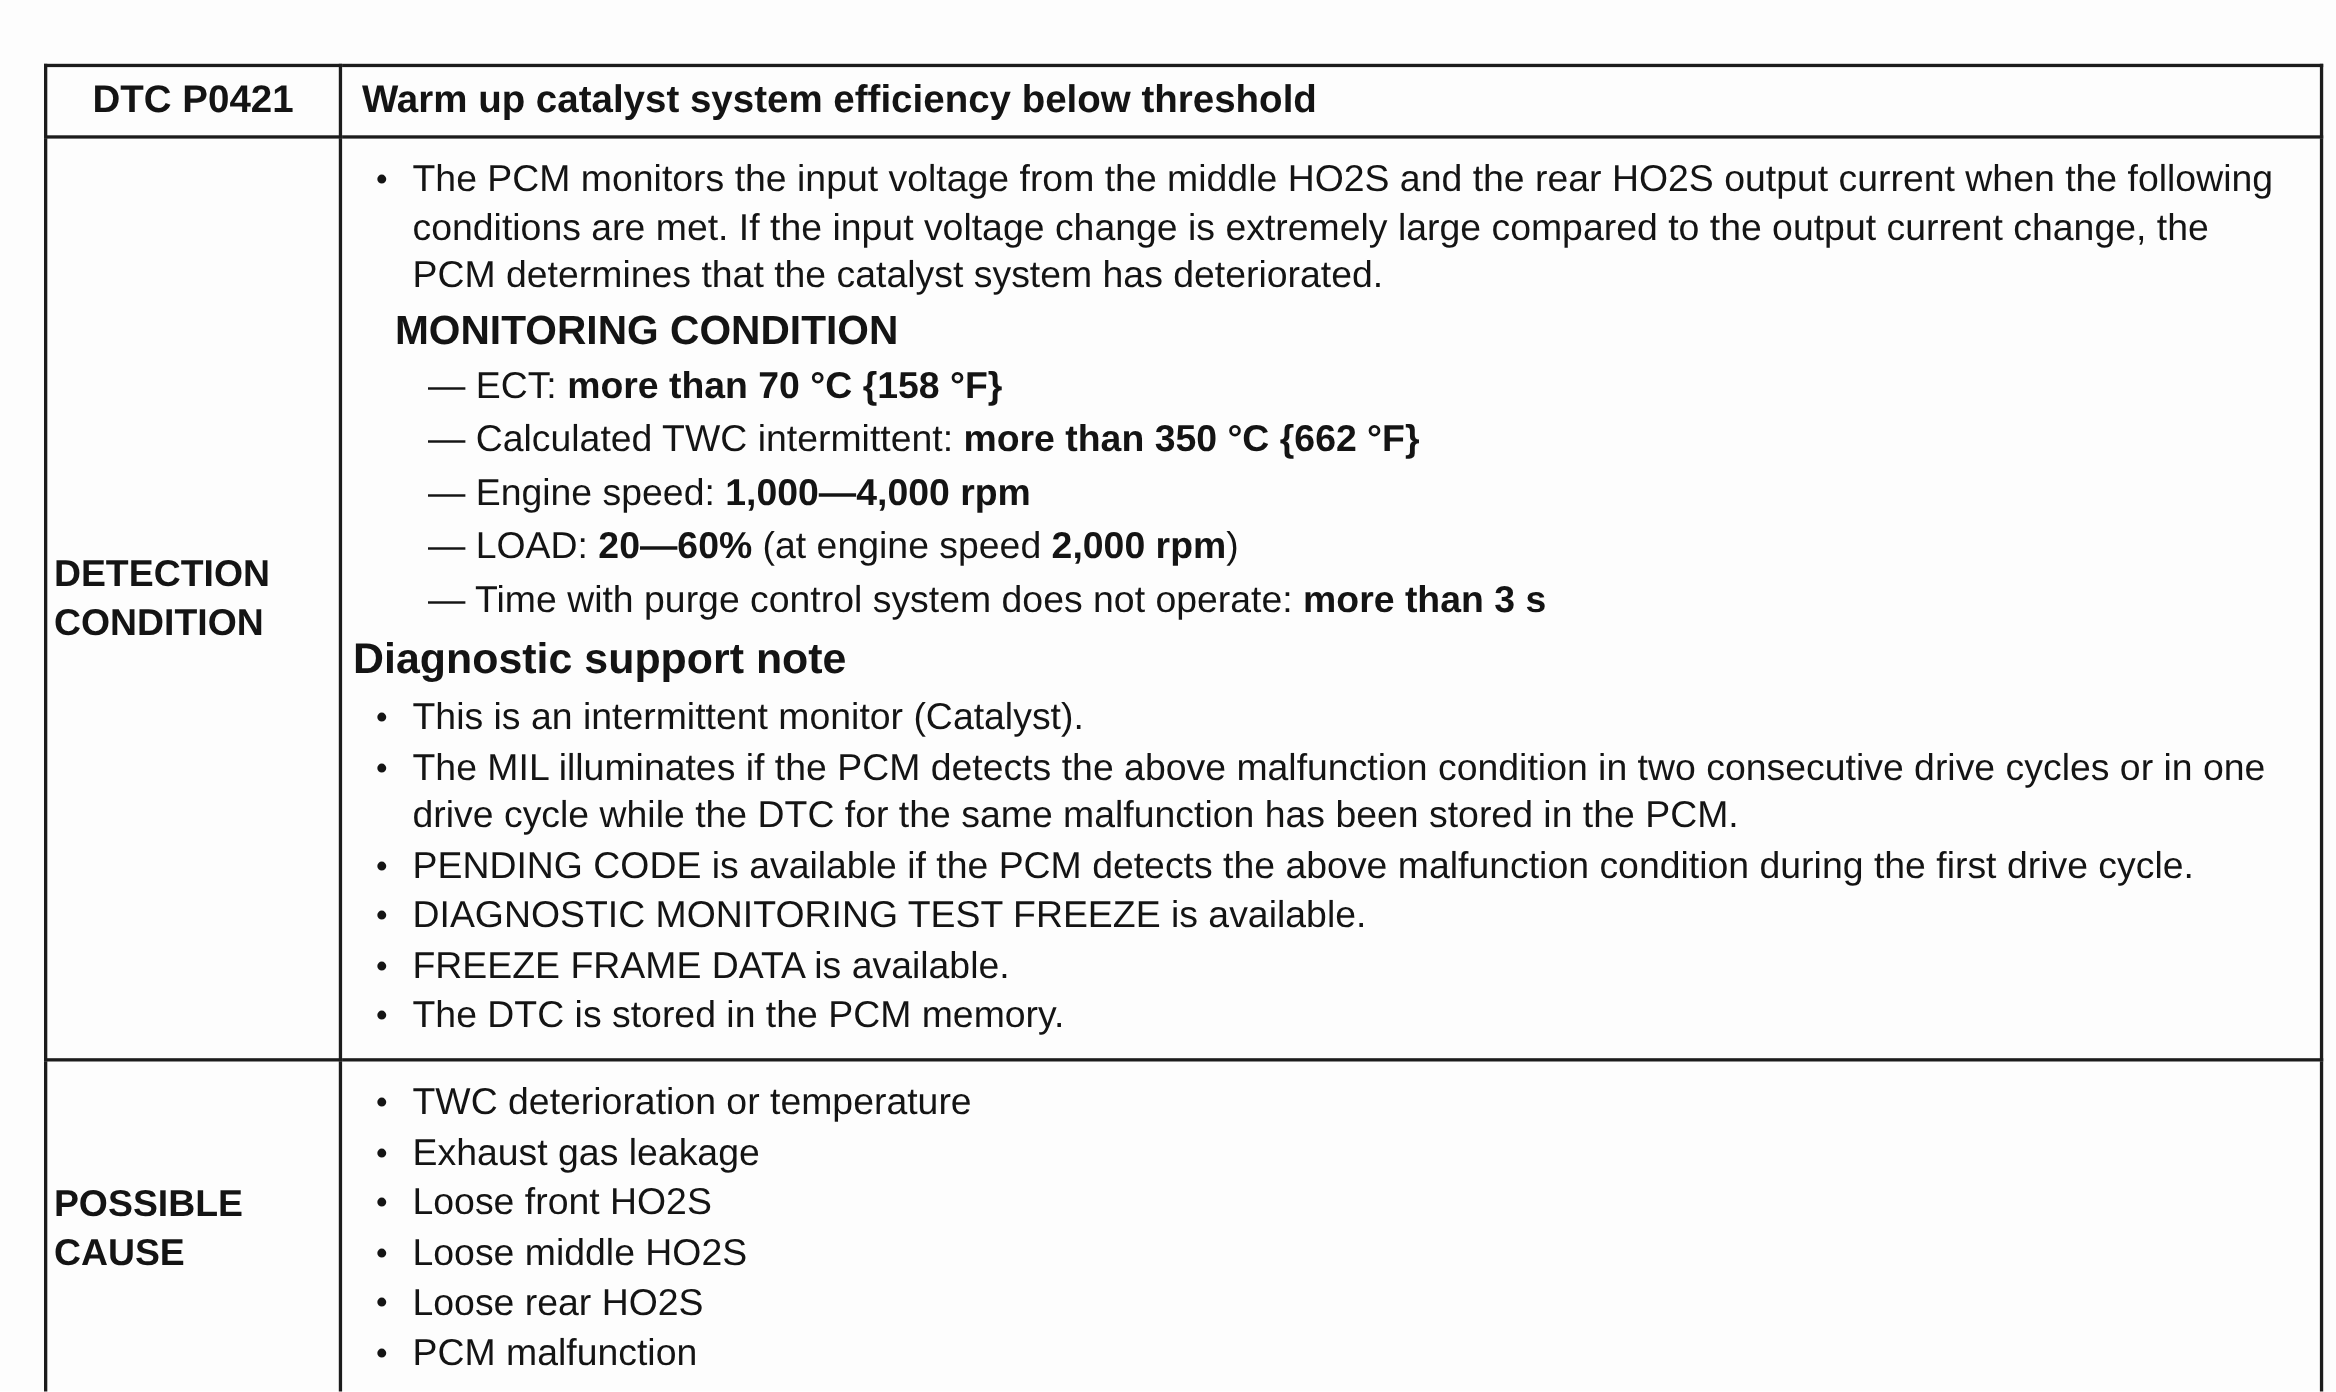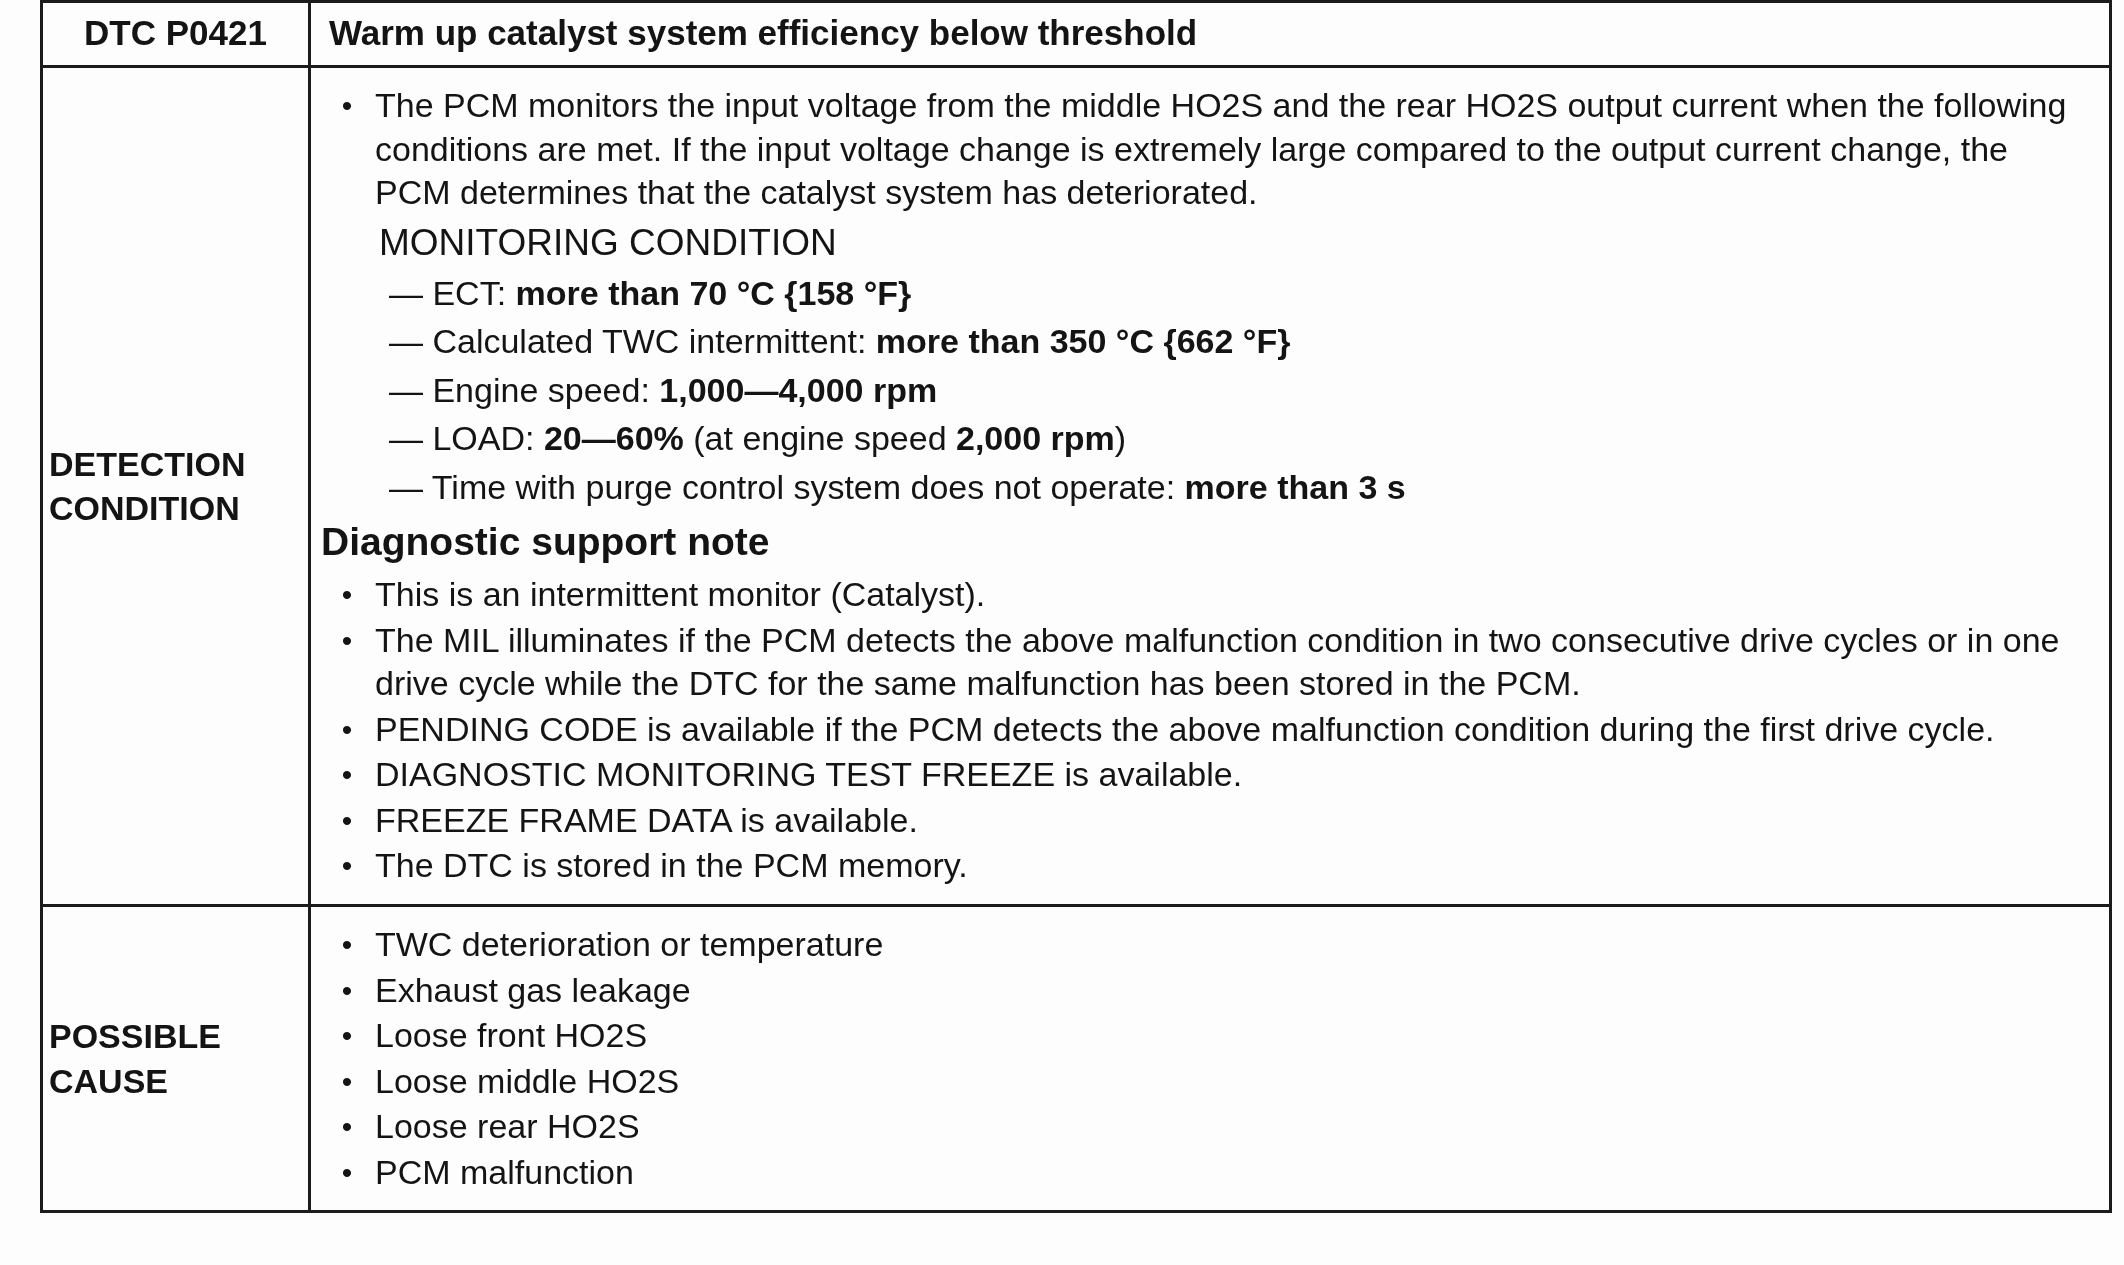--- a/index.html
+++ b/index.html
@@ -9,20 +9,21 @@
     height: 1265px;
     font-family: "Liberation Sans", sans-serif;
     color: #141414;
     overflow: hidden;
   }
   .page {
     position: relative;
     width: 2124px;
     height: 1265px;
     background: #fdfdfd;
+    padding-top: 58px;
   }
   table.dtc-table {
     margin-left: 40px;
     width: 2072px;
     border-collapse: collapse;
     table-layout: fixed;
   }
   col.c1 { width: 268px; }
   td {
     border: 3px solid #1c1c1c;
@@ -59,23 +60,23 @@
   .bullet-item { display: flex; margin-top: 2px; }
   .bullet-item .marker {
     flex: 0 0 56px;
     text-align: center;
     font-size: 30px;
     line-height: 1.45;
   }
   .bullet-item .bullet-text { flex: 1 1 auto; }
 
   .mon-heading {
-    font-weight: normal;
+    font-weight: bold;
     font-size: 37px;
-    margin: 4px 0 6px 60px;
+    margin: 4px 0 6px 40px;
   }
   .dash-item {
     padding-left: 70px;
     margin-top: 5px;
   }
   .dash-item .b { font-weight: bold; }
 
   .support-heading {
     font-weight: bold;
     font-size: 39px;

